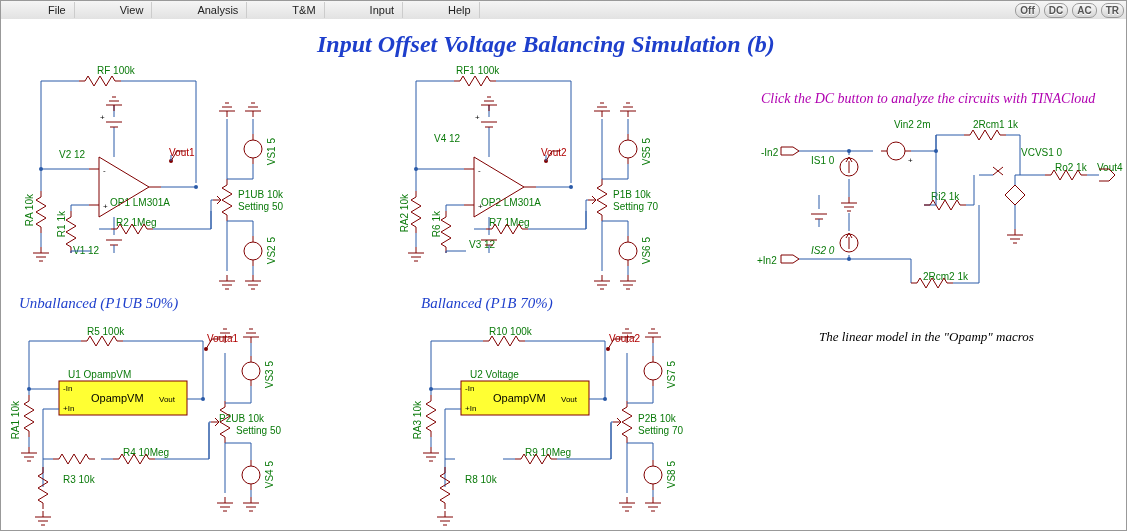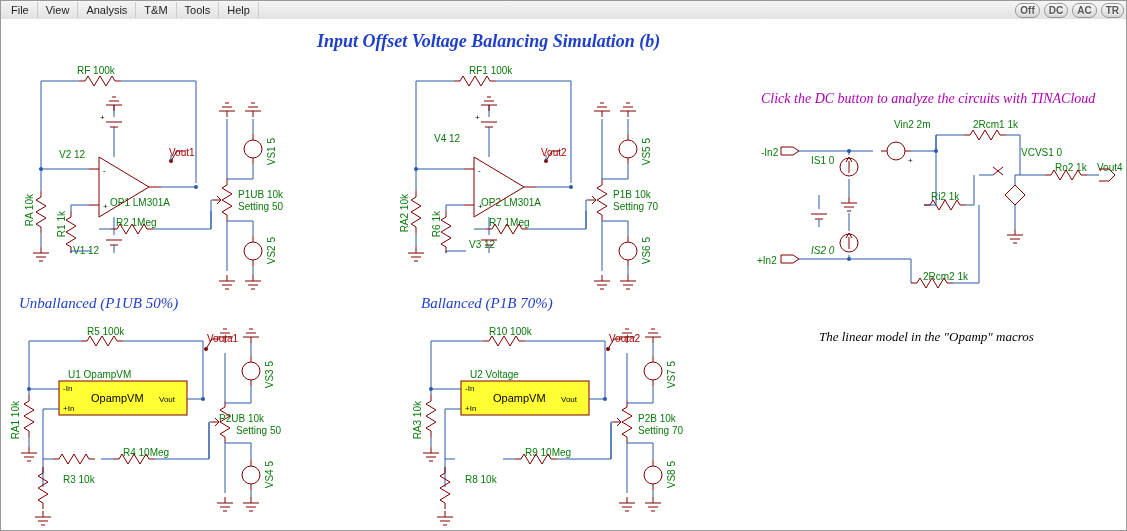--- a/index.html
+++ b/index.html
@@ -1,27 +1,27 @@
 <!DOCTYPE html>
 <html><head>
 <meta charset="utf-8">
 <style>
   html,body{margin:0;padding:0;font-family:Arial,Helvetica,sans-serif;font-size:11px;color:#000;background:#fff;}
   .app{width:1127px;height:531px;position:relative;overflow:hidden;border:1px solid #999;box-sizing:border-box;}
   
   .menubar{height:18px;background:linear-gradient(#f5f5f5,#e2e2e2);border-bottom:1px solid #b5b5b5;display:flex;align-items:center;padding-left:2px;font-size:11px;color:#222;}
-  .menubar .menu{padding:2px 8px;border-right:1px solid #ccc;cursor:default;}
+  .menubar .menu{padding:2px 8px;border-right:1px solid #ccc;cursor:default;margin-left:37px;}
   .menubar .spacer{flex:1;}
   .interactive-pane{display:flex;align-items:center;gap:4px;padding:0 2px;}
   .interactive-pane .lbl{background:#e9e9e9;border:1px solid #bbb;padding:1px 5px;border-radius:2px;font-size:10px;color:#333;margin-top:46px;}
   .interactive-pane .btn{background:linear-gradient(#f9f9f9,#d5d5d5);border:1px solid #9a9a9a;border-radius:7px;padding:1px 4px;font-size:10px;color:#555;font-weight:bold;text-shadow:0 1px 0 #fff;cursor:default;}
   
   .canvas{position:absolute;left:0;top:18px;right:0;bottom:0;background:#fff;}
   .lbl-abs{position:absolute;white-space:nowrap;}
-  .title{color:#1e3fcc;font-family:"Times New Roman",serif;font-style:italic;font-size:18px;font-weight:bold;}
+  .title{color:#1e3fcc;font-family:"Times New Roman",serif;font-style:italic;font-size:24px;font-weight:bold;}
   .sub{color:#1e3fcc;font-family:"Times New Roman",serif;font-style:italic;font-size:15px;}
   .purple{color:#b000b0;font-family:"Times New Roman",serif;font-style:italic;font-size:14px;}
   .black{color:#000;font-family:"Times New Roman",serif;font-style:italic;font-size:13px;}
   .comp{color:#0a7a0a;font-size:10px;font-family:Arial;}
   .pin{color:#b00000;font-size:8px;font-family:Arial;}
   .node{color:#b00000;font-size:10px;font-family:Arial;}
   .vert{writing-mode:vertical-rl;transform:rotate(180deg);}
   svg{position:absolute;left:0;top:0;overflow:visible;}
   .wire{stroke:#2a5aa8;stroke-width:1;fill:none;}
   .dev{stroke:#800000;stroke-width:1;fill:none;}
@@ -34,54 +34,54 @@
 </head>
 <body>
 
 <div class="app">
 
   <div class="menubar">
     <div class="menu">File</div>
     <div class="menu">View</div>
     <div class="menu">Analysis</div>
     <div class="menu">T&amp;M</div>
-    <div class="menu">Tools</div>
+    <div class="menu">Input</div>
     <div class="menu">Help</div>
     <div class="spacer"></div>
     <div class="interactive-pane">
       <span class="lbl">Interactive mode:</span>
       <span class="btn">Off</span>
       <span class="btn">DC</span>
       <span class="btn">AC</span>
       <span class="btn">TR</span>
     </div>
   </div>
 
   <div class="canvas">
 
     <div class="lbl-abs title" style="left:316px;top:12px;">Input Offset Voltage Balancing Simulation (b)</div>
     <div class="lbl-abs sub" style="left:18px;top:276px;">Unballanced (P1UB 50%)</div>
     <div class="lbl-abs sub" style="left:420px;top:276px;">Ballanced (P1B 70%)</div>
     <div class="lbl-abs purple" style="left:760px;top:72px;">Click the DC button to analyze the circuits with TINACloud</div>
     <div class="lbl-abs black" style="left:818px;top:310px;">The linear model in the "Opamp" macros</div>
 
-    <div class="lbl-abs comp" style="left:76px;top:46px;">RF 100k</div>
+    <div class="lbl-abs comp" style="left:96px;top:46px;">RF 100k</div>
     <div class="lbl-abs comp" style="left:58px;top:114px;margin-top:16px;">V2 12</div>
     <div class="lbl-abs comp" style="left:72px;top:226px;">V1 12</div>
     <div class="lbl-abs node" style="left:168px;top:128px;">Vout1</div>
     <div class="lbl-abs comp" style="left:109px;top:178px;">OP1 LM301A</div>
     <div class="lbl-abs comp" style="left:115px;top:198px;">R2 1Meg</div>
     <div class="lbl-abs comp" style="left:237px;top:170px;">P1UB 10k</div>
     <div class="lbl-abs comp" style="left:237px;top:182px;">Setting 50</div>
     <div class="lbl-abs comp vert" style="left:23px;top:175px;">RA 10k</div>
     <div class="lbl-abs comp vert" style="left:55px;top:192px;">R1 1k</div>
     <div class="lbl-abs comp vert" style="left:265px;top:119px;">VS1 5</div>
     <div class="lbl-abs comp vert" style="left:265px;top:218px;">VS2 5</div>
 
-    <div class="lbl-abs comp" style="left:455px;top:46px;margin-left:13px;">RF1 100k</div>
+    <div class="lbl-abs comp" style="left:455px;top:46px;">RF1 100k</div>
     <div class="lbl-abs comp" style="left:433px;top:114px;">V4 12</div>
     <div class="lbl-abs comp" style="left:468px;top:220px;">V3 12</div>
     <div class="lbl-abs node" style="left:540px;top:128px;">Vout2</div>
     <div class="lbl-abs comp" style="left:480px;top:178px;">OP2 LM301A</div>
     <div class="lbl-abs comp" style="left:488px;top:198px;">R7 1Meg</div>
     <div class="lbl-abs comp" style="left:612px;top:170px;">P1B 10k</div>
     <div class="lbl-abs comp" style="left:612px;top:182px;">Setting 70</div>
     <div class="lbl-abs comp vert" style="left:398px;top:175px;">RA2 10k</div>
     <div class="lbl-abs comp vert" style="left:430px;top:192px;">R6 1k</div>
     <div class="lbl-abs comp vert" style="left:640px;top:119px;">VS5 5</div>

